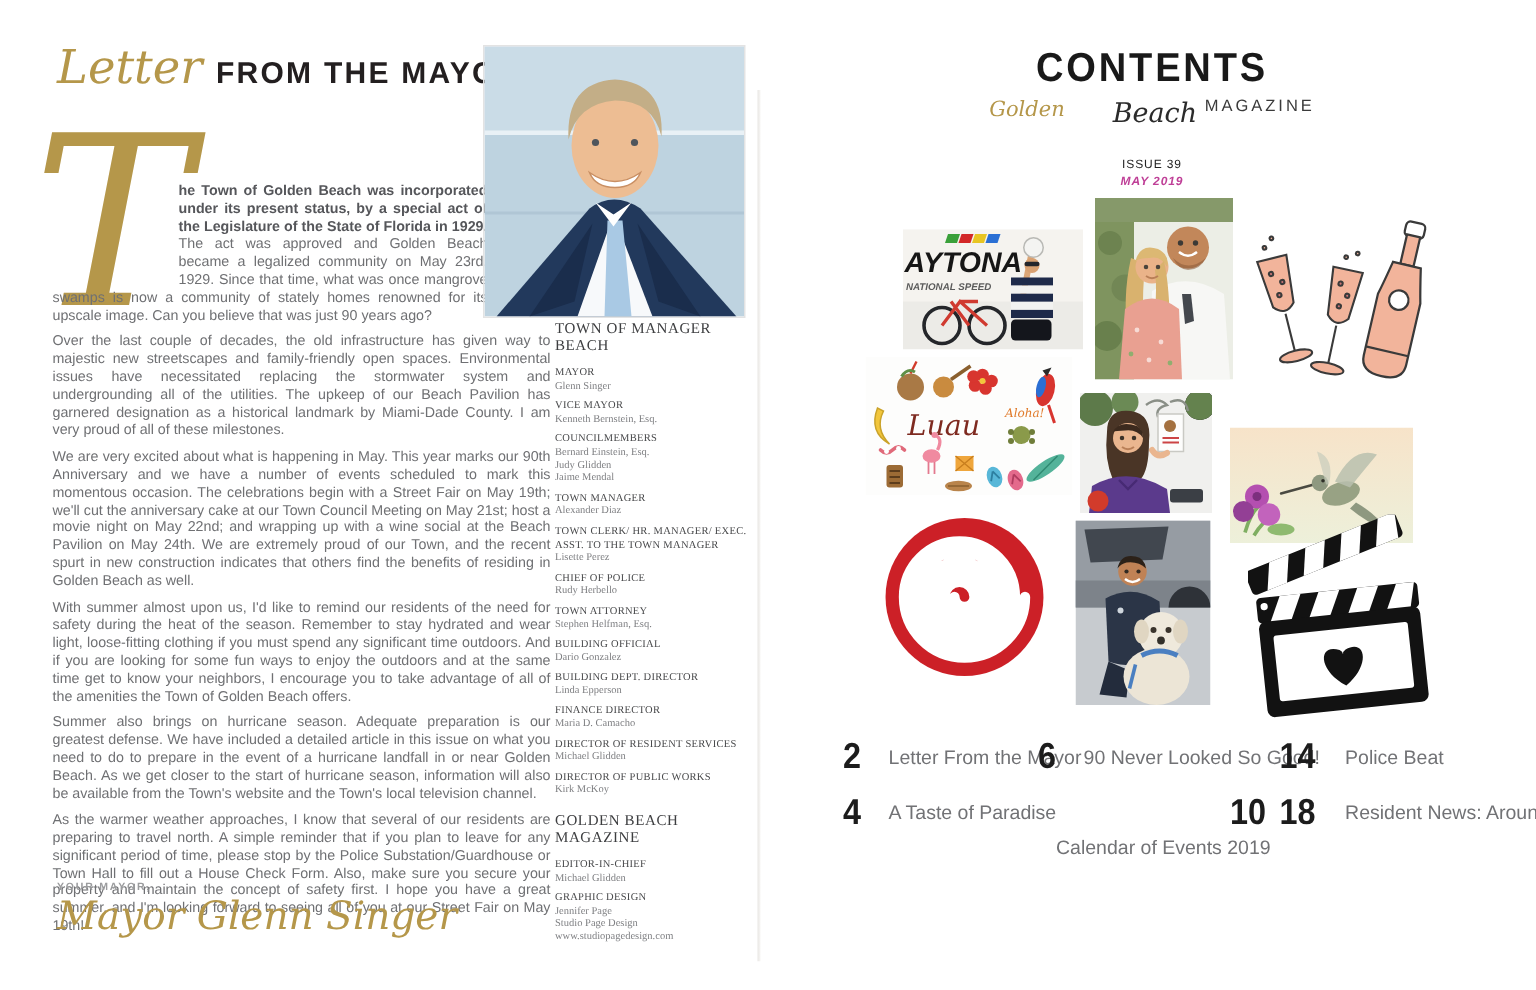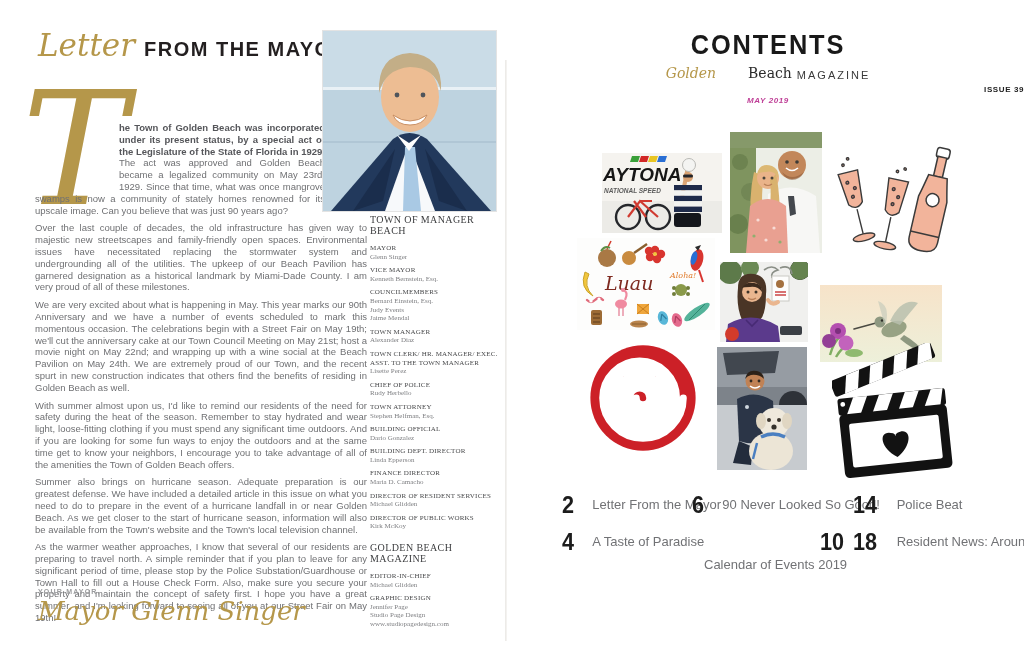--- a/index.html
+++ b/index.html
@@ -35,25 +35,25 @@
   .off-name{font-size:7px;line-height:8.6px;color:#7e7f82;}
   .mag-header{margin-top:11px;}
 
   
   .page-divider{left:505px;top:60px;width:2px;height:588px;
     background:linear-gradient(to right,#e9e7e4,#f7f6f4);}
 
   
   .rp-head{left:512px;top:30px;width:512px;text-align:center;}
   .contents-title{font-size:27px;font-weight:700;letter-spacing:2px;color:#191919;transform:scaleX(.94);}
-  .mag-line{margin-top:4px;display:flex;justify-content:center;align-items:flex-end;gap:5px;}
+  .mag-line{margin-top:4px;display:flex;justify-content:center;align-items:flex-start;gap:5px;}
   .mag-line .script{font-size:14px;}
-  .mag-line .beach{font-family:"DejaVu Serif",serif;font-size:14px;color:#2b2b2b;margin-left:27px;}
+  .mag-line .beach{font-family:"DejaVu Serif",serif;font-style:italic;font-size:18px;color:#2b2b2b;margin-left:27px;}
   .mag-line .magw{font-size:11px;letter-spacing:2px;color:#3a3a3a;}
-  .issue{margin-top:4px;font-size:8px;font-weight:700;letter-spacing:.6px;color:#222;text-align:right;}
+  .issue{margin-top:19px;font-size:8px;font-weight:400;letter-spacing:.6px;color:#222;}
   .maydate{margin-top:2px;font-size:8px;font-weight:700;font-style:italic;letter-spacing:.6px;color:#bf3f97;}
 
   .toc-item{display:flex;align-items:flex-end;gap:5px;}
   .toc-num{font-size:24px;line-height:21px;font-weight:700;color:#1c1c1c;transform:scaleX(.9);transform-origin:left bottom;}
   .toc-label{font-size:13px;color:#717275;padding-bottom:3px;white-space:nowrap;margin-left:12px;}
 
   svg{display:block;}
 </style>
 </head>
 <body>
@@ -106,21 +106,21 @@
       <div class="off-title">MAYOR</div>
       <div class="off-name">Glenn Singer</div>
     </div>
     <div class="off-entry">
       <div class="off-title">VICE MAYOR</div>
       <div class="off-name">Kenneth Bernstein, Esq.</div>
     </div>
     <div class="off-entry">
       <div class="off-title">COUNCILMEMBERS</div>
       <div class="off-name">Bernard Einstein, Esq.</div>
-      <div class="off-name">Judy Events</div>
+      <div class="off-name">Judy Glidden</div>
       <div class="off-name">Jaime Mendal</div>
     </div>
     <div class="off-entry">
       <div class="off-title">TOWN MANAGER</div>
       <div class="off-name">Alexander Diaz</div>
     </div>
     <div class="off-entry">
       <div class="off-title">TOWN CLERK/ HR. MANAGER/ EXEC. ASST. TO THE TOWN MANAGER</div>
       <div class="off-name">Lisette Perez</div>
     </div>

